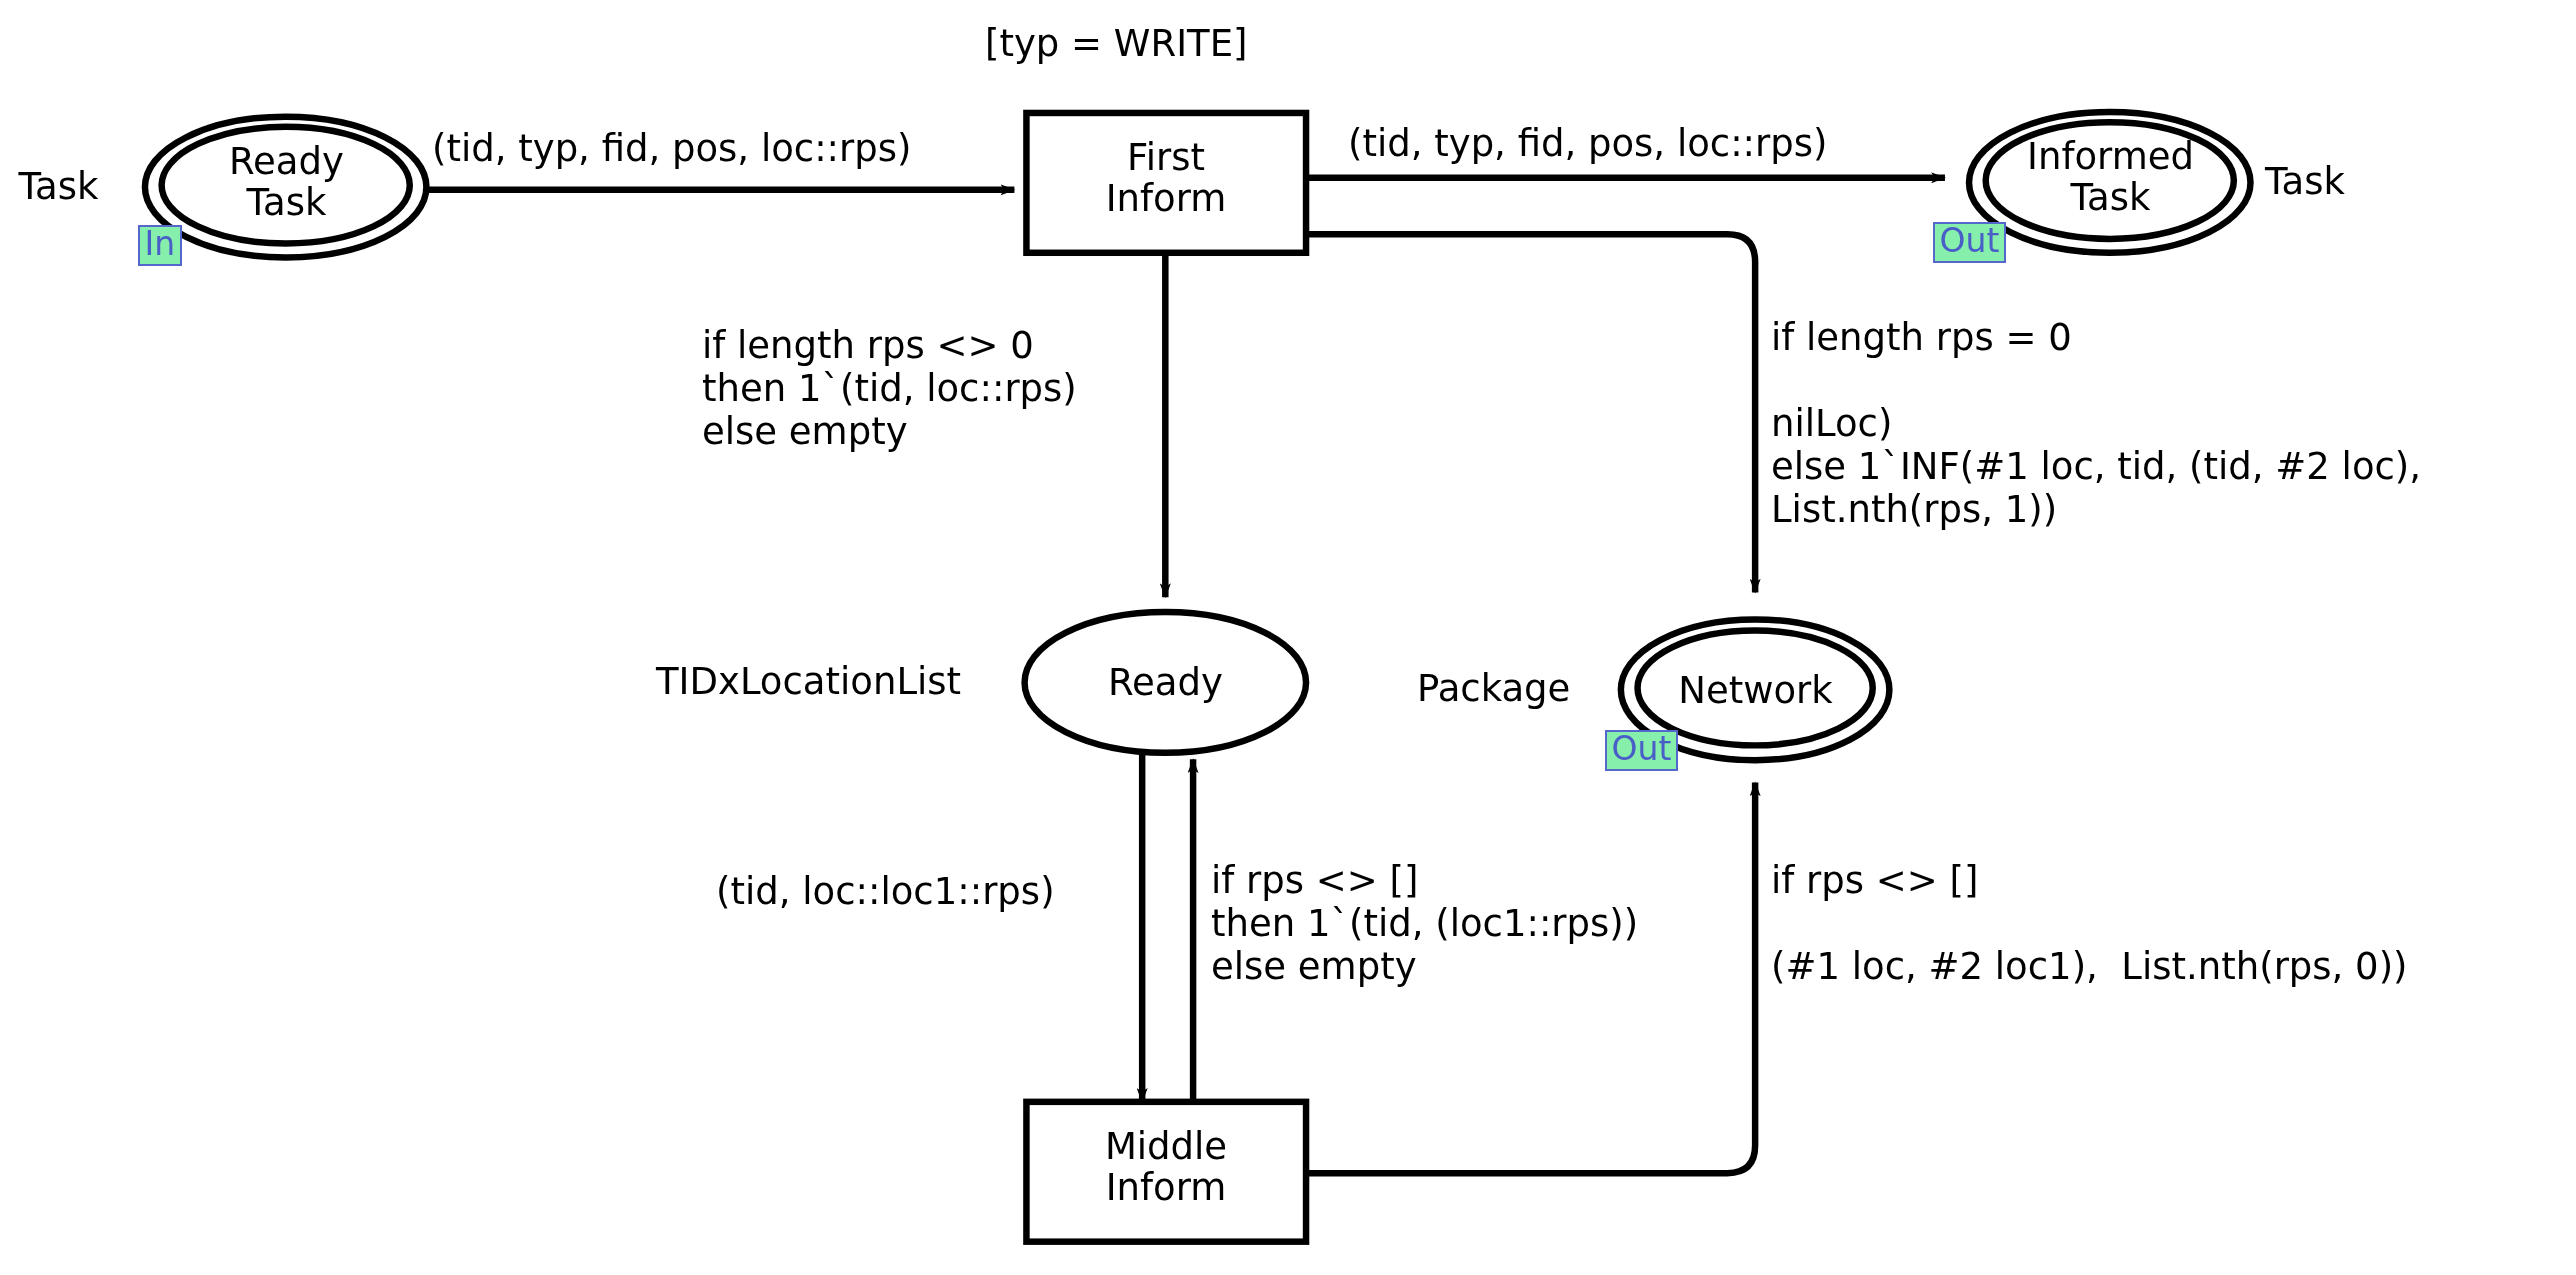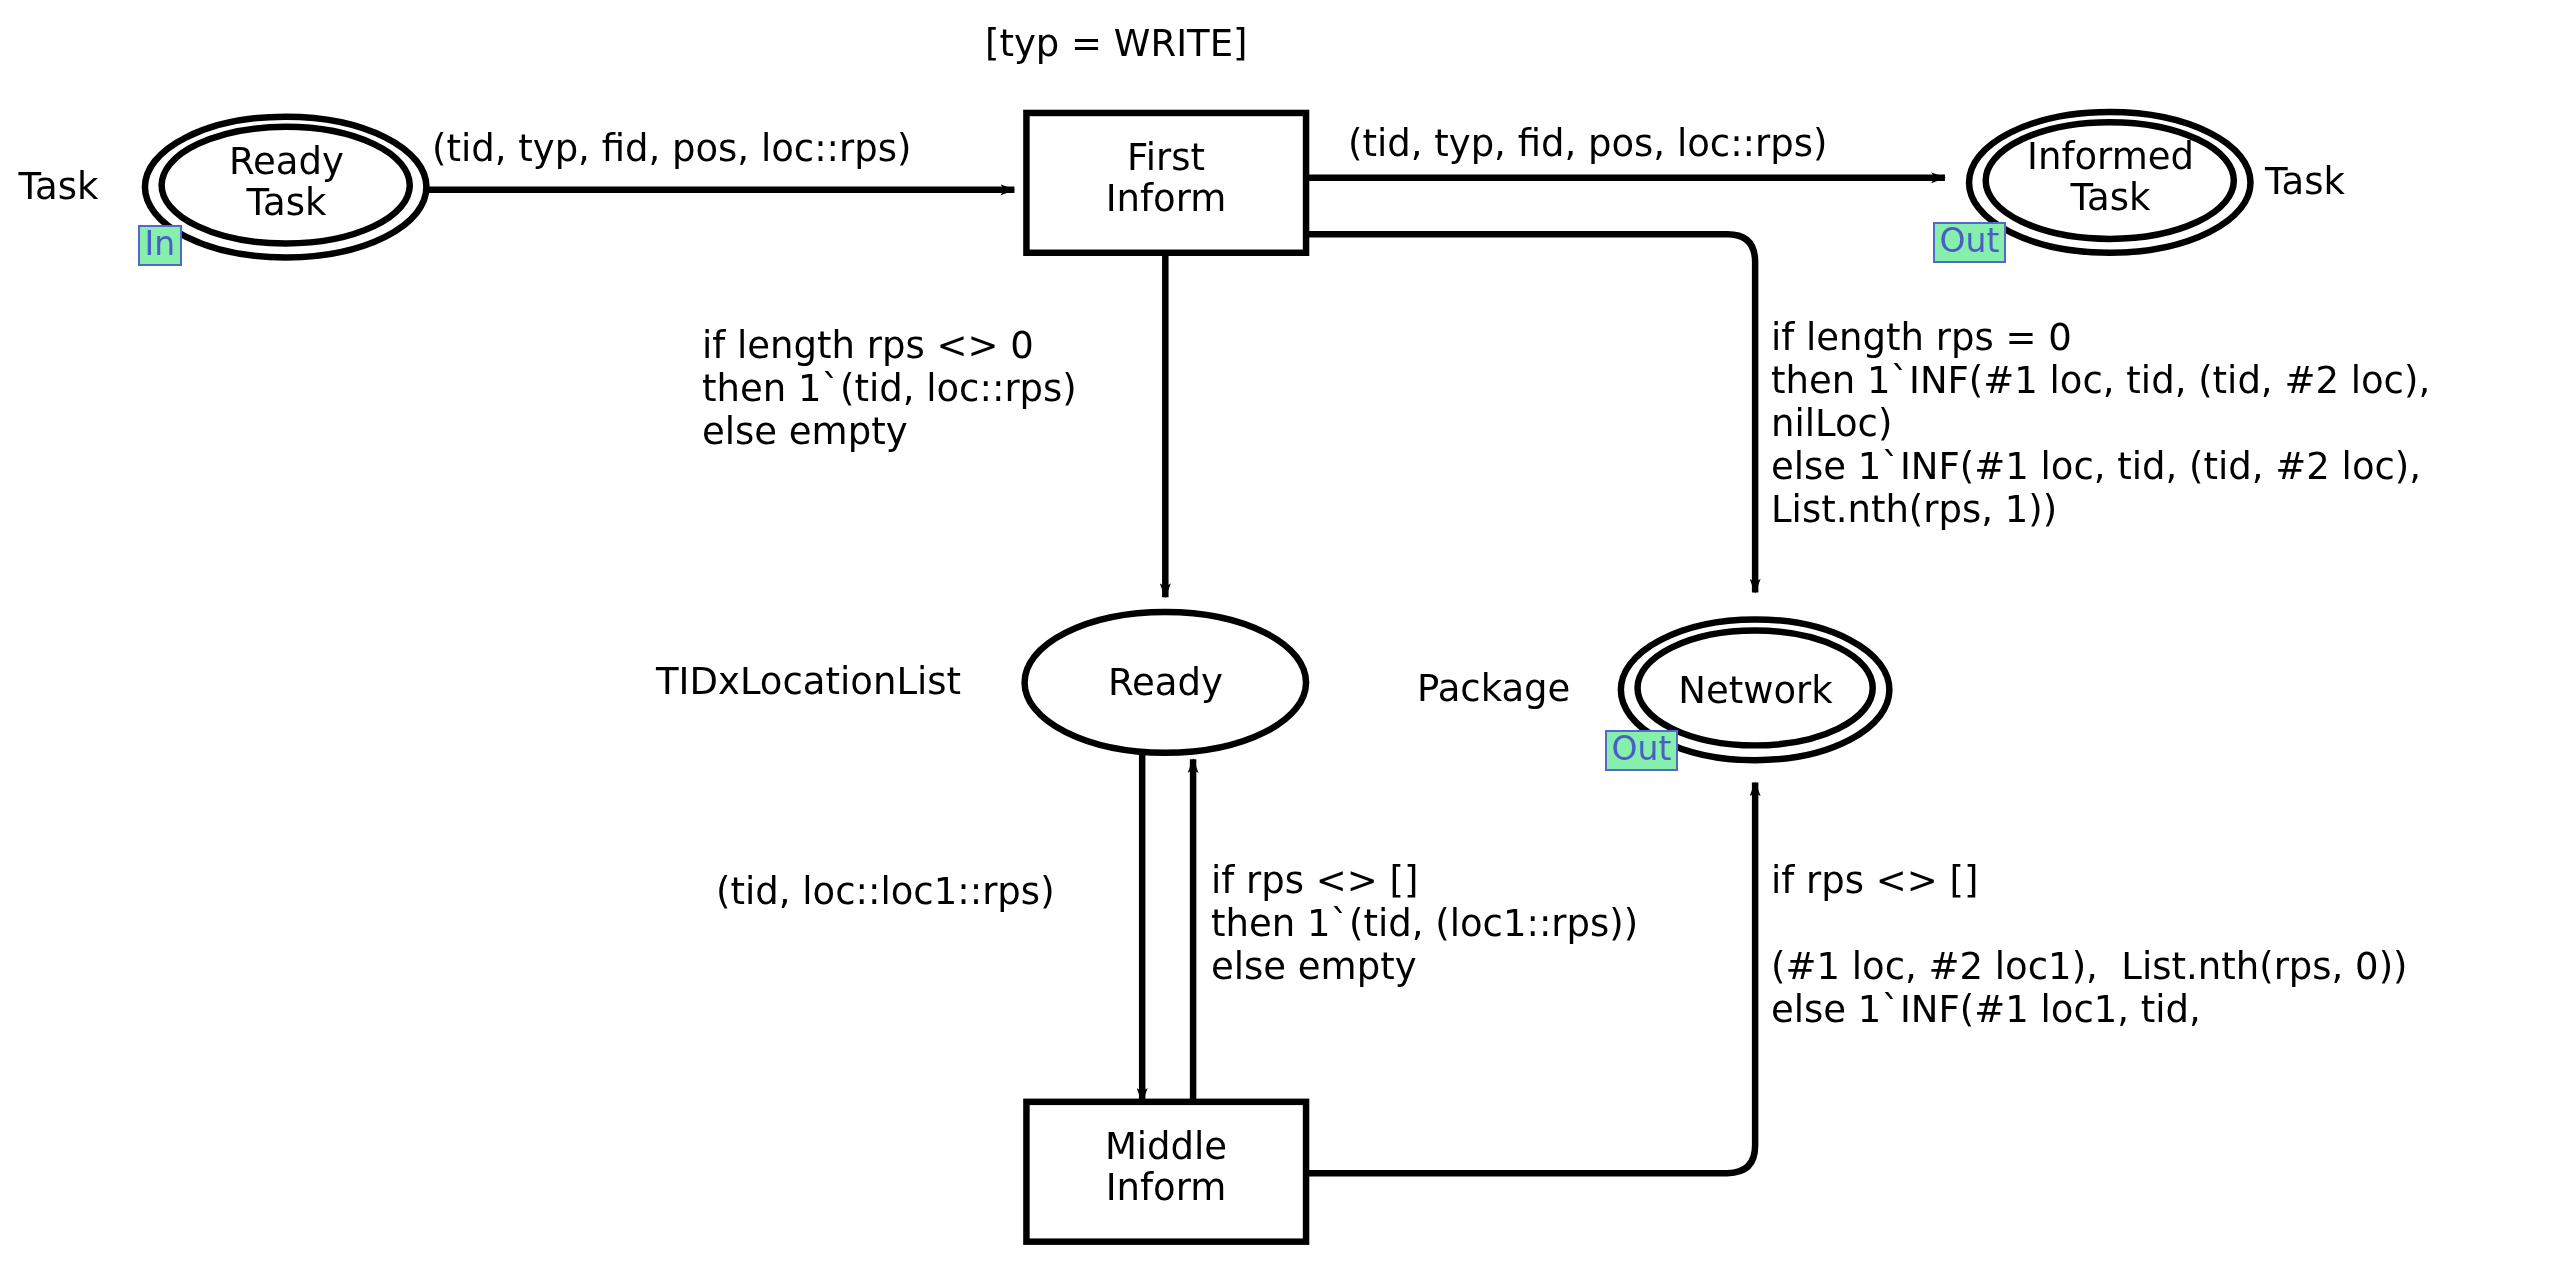--- a/index.html
+++ b/index.html
@@ -164,22 +164,22 @@
   <div class="port-badge" style="left:1933px; top:222px;">Out</div>
 
   <div class="port-badge" style="left:1605px; top:730px;">Out</div>
 
   <div class="arc-label" style="left:432px; top:128px;">(tid, typ, fid, pos, loc::rps)</div>
 
   <div class="arc-label" style="left:1348px; top:123px;">(tid, typ, fid, pos, loc::rps)</div>
 
   <div class="arc-label" style="left:702px; top:317px;margin-top:8px;"><span>if length rps &lt;&gt; 0</span><br><span>then 1`(tid, loc::rps)</span><br><span>else empty</span></div>
 
-  <div class="arc-label" style="left:1771px; top:317px;"><span>if length rps = 0</span><br><span>then 1`INF(#1 loc, tid, (tid, #2 loc),</span><br><span>nilLoc)</span><br><span>else 1`INF(#1 loc, tid, (tid, #2 loc),</span><br><span>List.nth(rps, 1))</span></div>
+  <div class="arc-label" style="left:1771px; top:317px;"><span>if length rps = 0</span><br><br><span>nilLoc)</span><br><span>else 1`INF(#1 loc, tid, (tid, #2 loc),</span><br><span>List.nth(rps, 1))</span></div>
 
   <div class="arc-label" style="left:716px; top:871px;"><span>(tid, loc::loc1::rps)</span></div>
 
   <div class="arc-label" style="left:1211px; top:860px;"><span>if rps &lt;&gt; []</span><br><span>then 1`(tid, (loc1::rps))</span><br><span>else empty</span></div>
 
-  <div class="arc-label" style="left:1771px; top:860px;"><span>if rps &lt;&gt; []</span><br><br><span>(#1 loc, #2 loc1),  List.nth(rps, 0))</span><br><span>else 1`INF(#1 loc1, tid,</span><br></div>
+  <div class="arc-label" style="left:1771px; top:860px;"><span>if rps &lt;&gt; []</span><br><br><span>(#1 loc, #2 loc1),  List.nth(rps, 0))</span><br><br></div>
 
 </div>
 
 
 </body></html>

